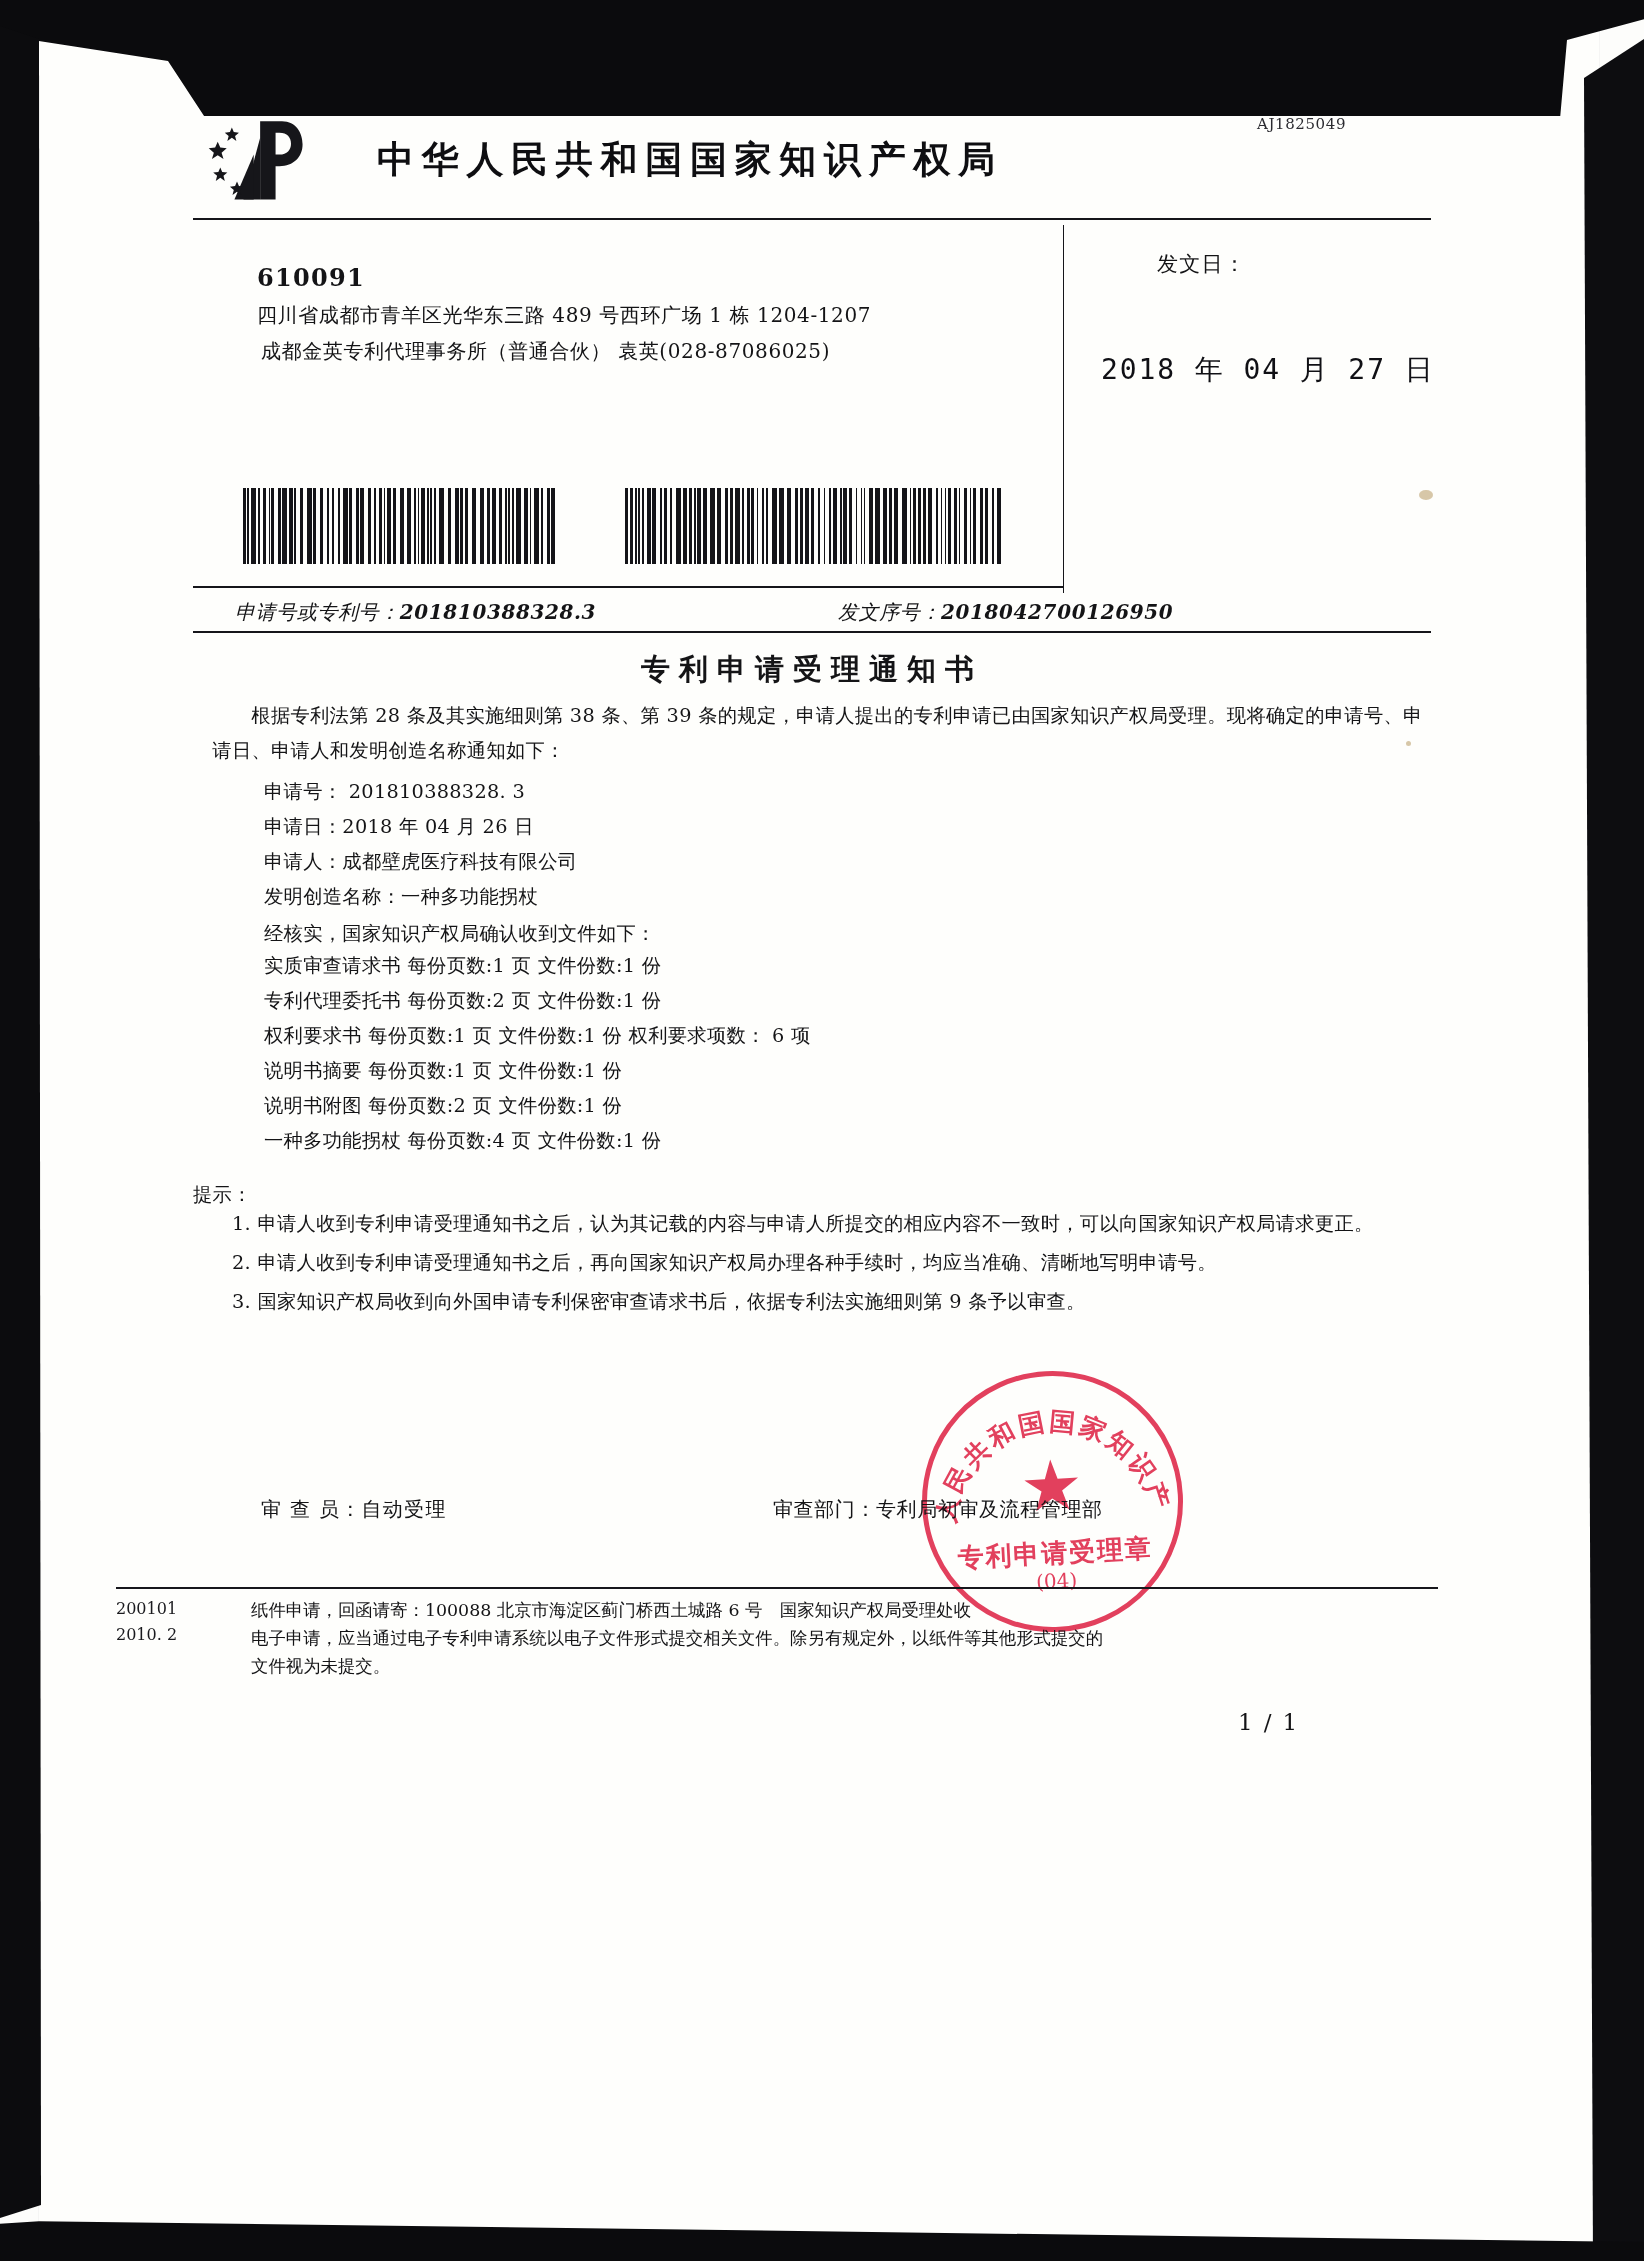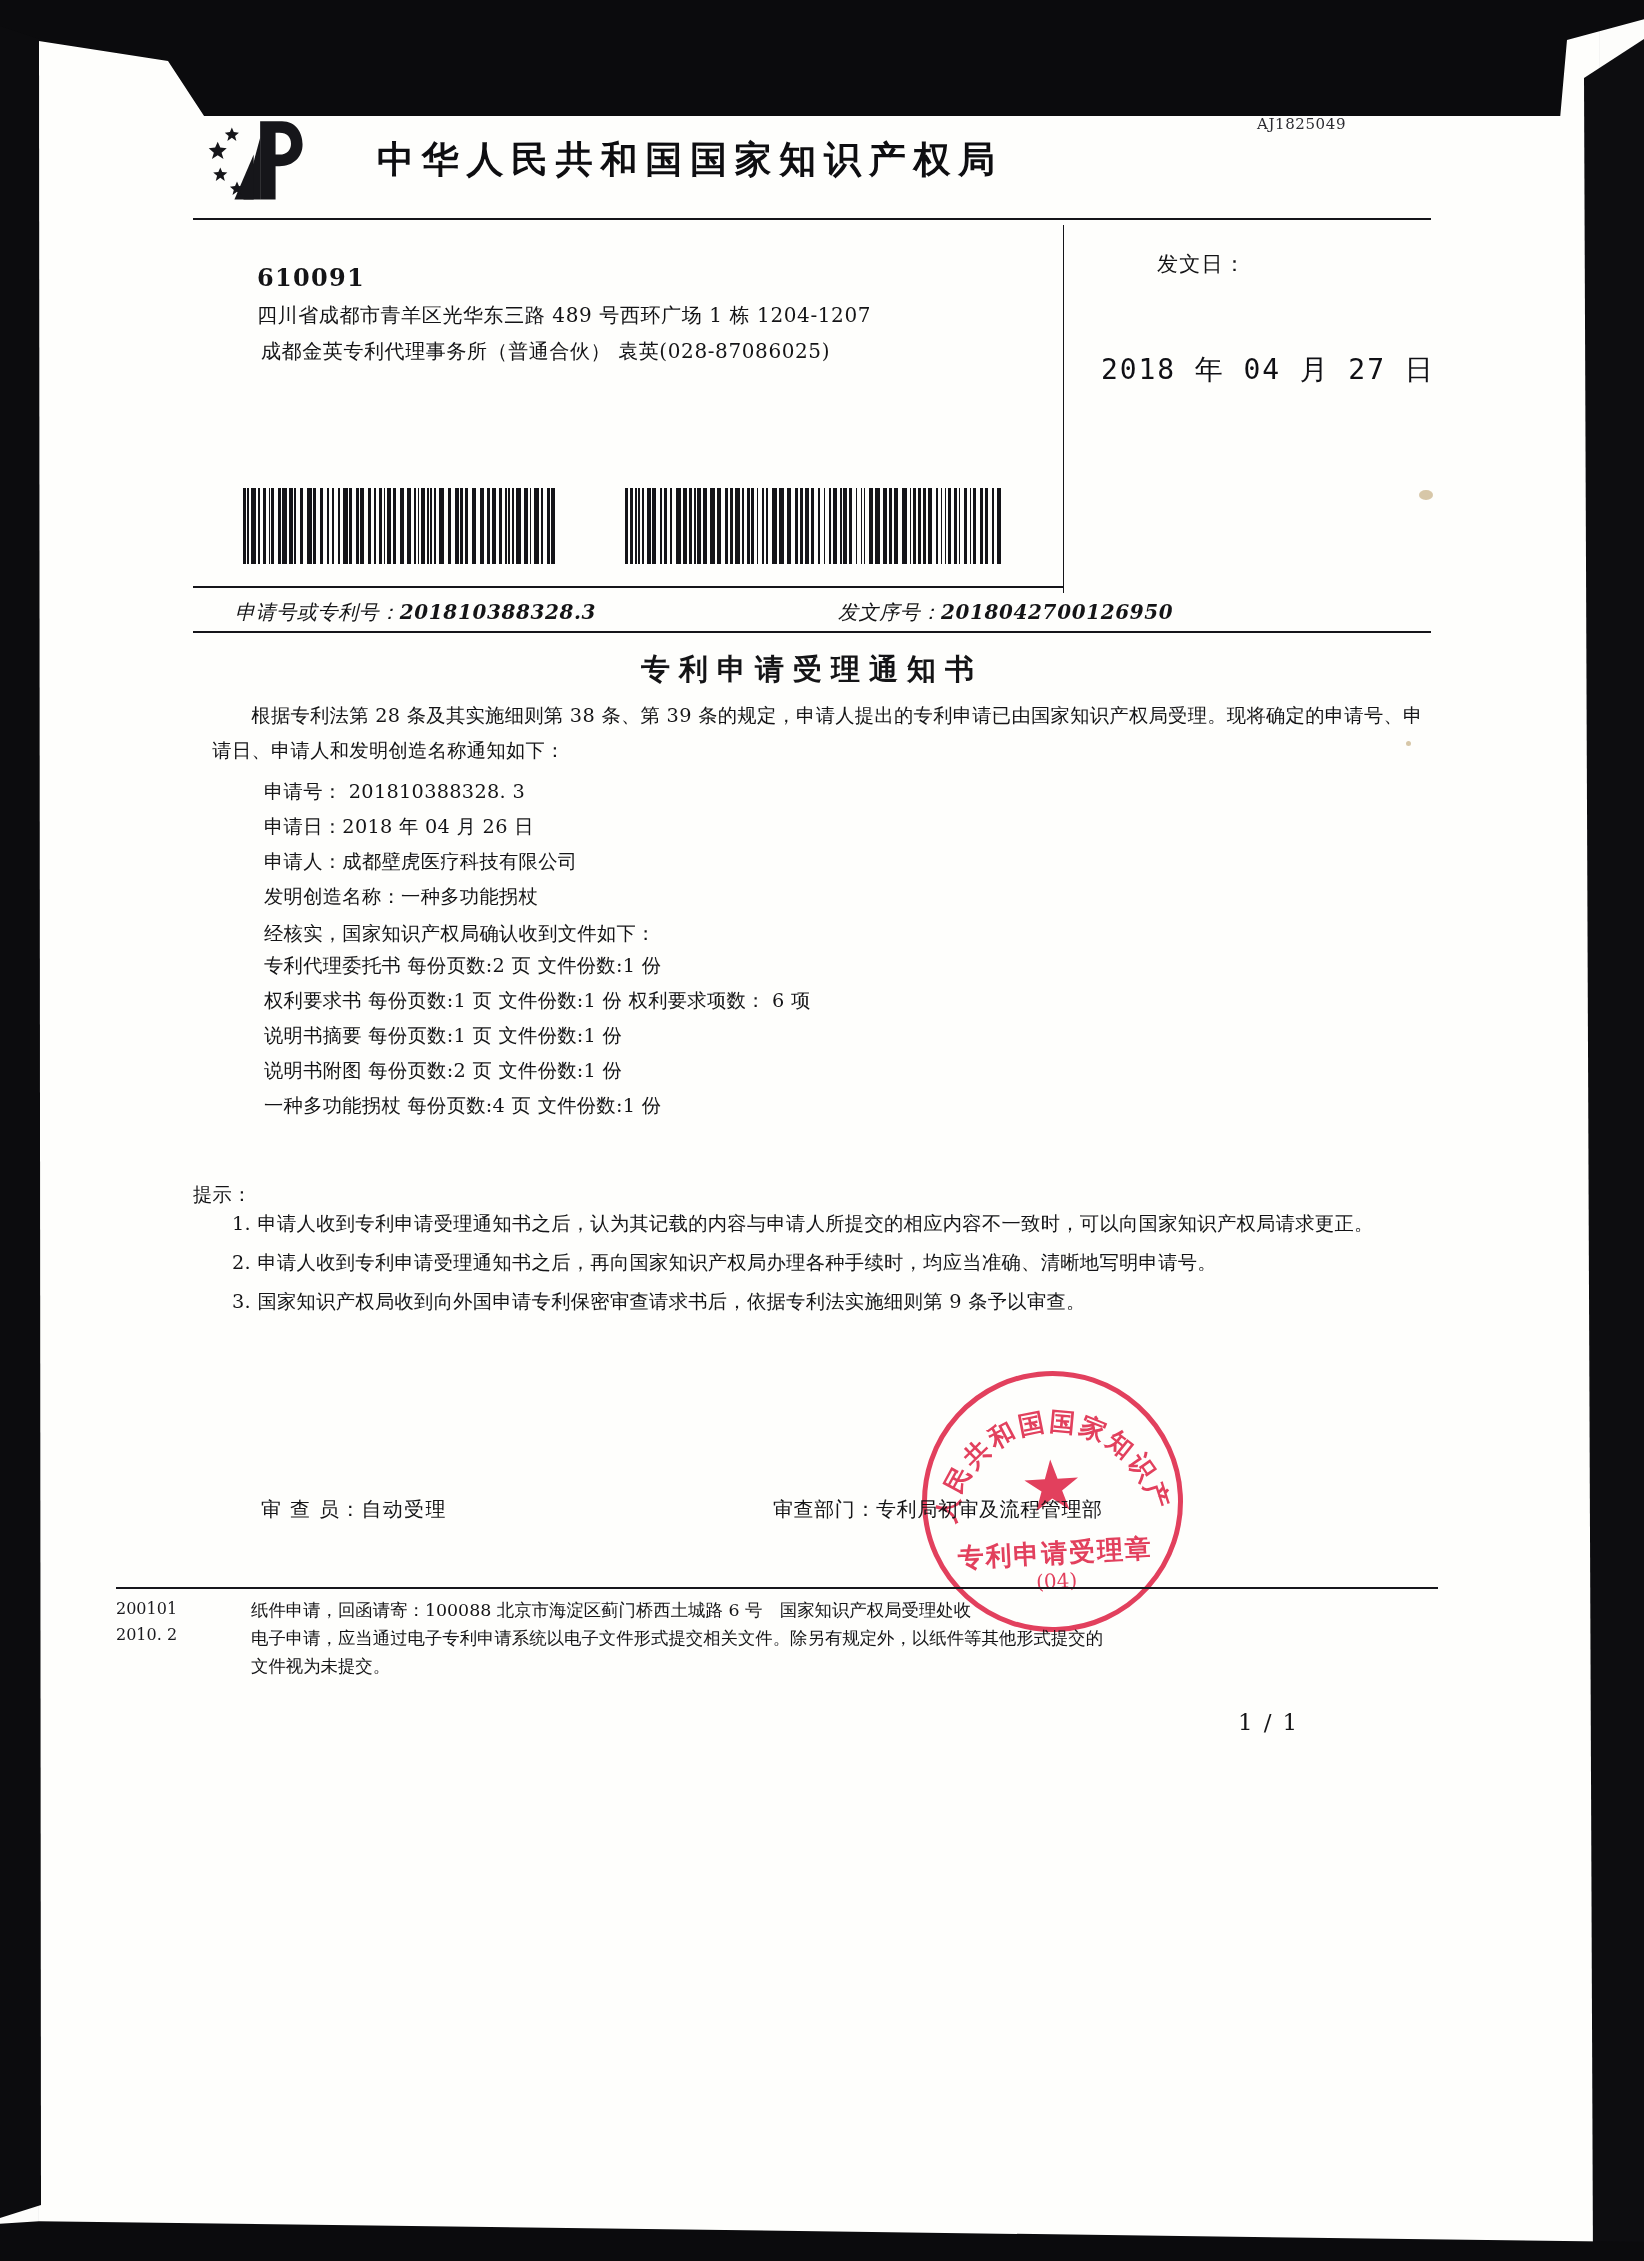--- a/index.html
+++ b/index.html
@@ -476,20 +476,21 @@
 
     <div class="para field-list">
       <div>申请号： 201810388328. 3</div>
       <div>申请日：2018 年 04 月 26 日</div>
       <div>申请人：成都壁虎医疗科技有限公司</div>
       <div>发明创造名称：一种多功能拐杖</div>
     </div>
 
     <div class="para docs-intro">经核实，国家知识产权局确认收到文件如下：</div>
     <div class="para docs-list">
+      <div>实质审查请求书 每份页数:1 页 文件份数:1 份</div>
       <div>专利代理委托书 每份页数:2 页 文件份数:1 份</div>
       <div>权利要求书 每份页数:1 页 文件份数:1 份 权利要求项数： 6 项</div>
       <div>说明书摘要 每份页数:1 页 文件份数:1 份</div>
       <div>说明书附图 每份页数:2 页 文件份数:1 份</div>
       <div>一种多功能拐杖 每份页数:4 页 文件份数:1 份</div>
     </div>
 
     <div class="para tips-title">提示：</div>
     <div class="para tips-list">
       <p>1. 申请人收到专利申请受理通知书之后，认为其记载的内容与申请人所提交的相应内容不一致时，可以向国家知识产权局请求更正。</p>

